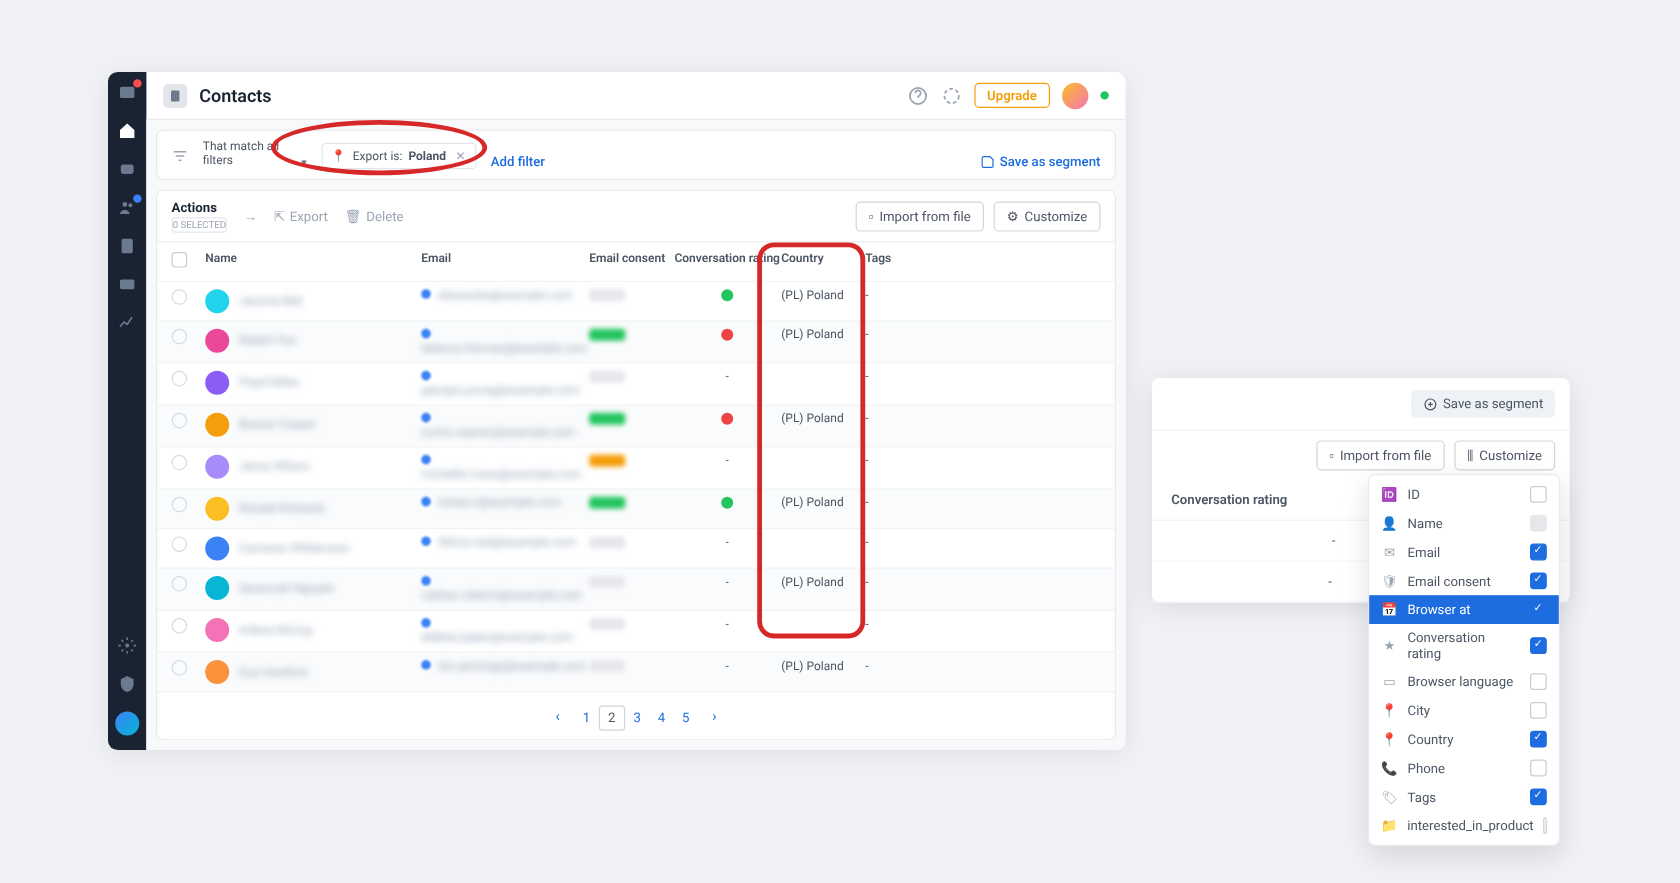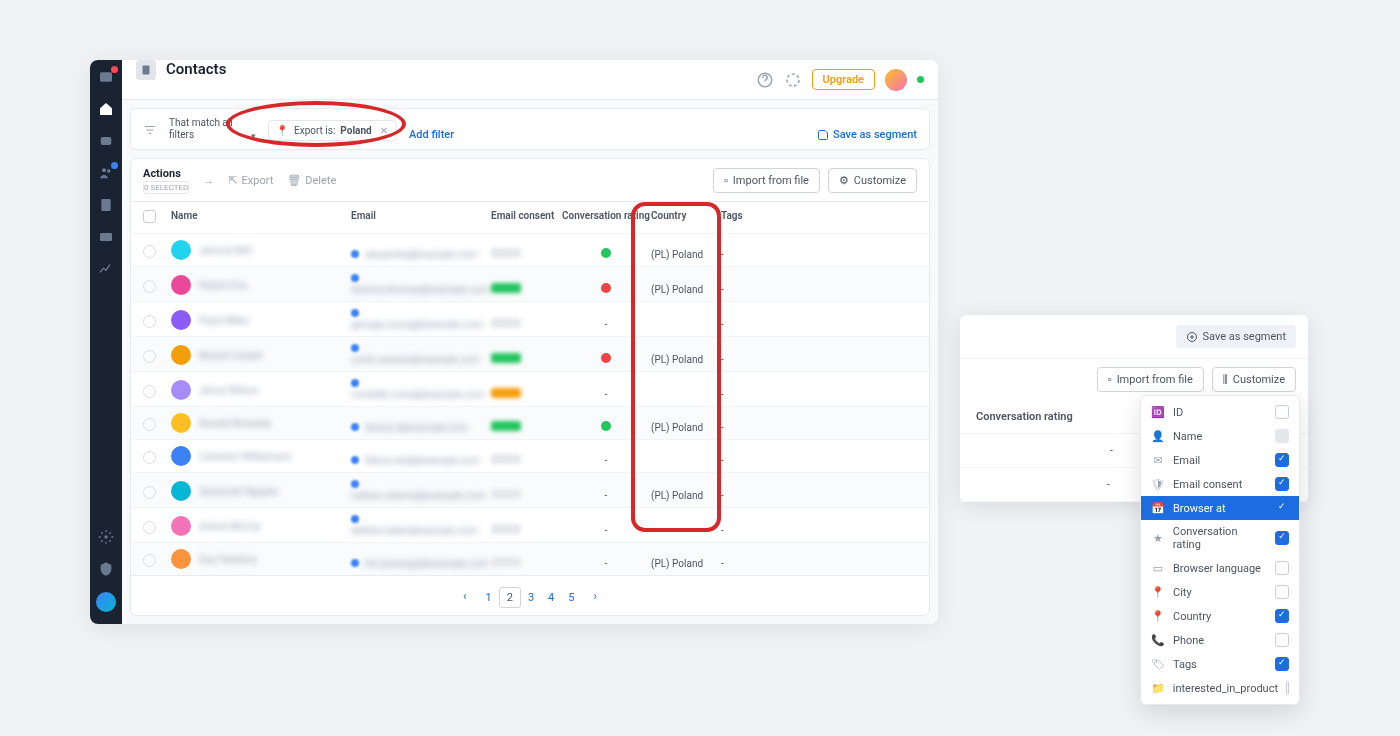--- a/index.html
+++ b/index.html
@@ -6,21 +6,21 @@
 body{background:#f0f2f5;width:1400px;height:736px;overflow:hidden;position:relative}
 .app{position:absolute;left:90px;top:60px;width:848px;background:#fff;border-radius:8px;box-shadow:0 4px 24px rgba(0,0,0,.08);display:flex}
 .rail{width:32px;background:#1a2332;display:flex;flex-direction:column;align-items:center;padding:8px 0;gap:14px;border-radius:8px 0 0 8px}
 .rail-item{width:18px;height:18px;display:flex;align-items:center;justify-content:center;color:#6b7a8f;cursor:pointer;position:relative}
 .rail-item.active{color:#fff}
 .rail-item svg{width:16px;height:16px}
 .rail-badge{position:absolute;top:-2px;right:-3px;width:7px;height:7px;background:#ff4d4f;border-radius:50%}
 .rail-spacer{flex:1}
 .rail-brand{width:20px;height:20px;background:linear-gradient(135deg,#3b82f6,#06b6d4);border-radius:50%;margin-bottom:4px}
 .main{flex:1;display:flex;flex-direction:column}
-.header{height:40px;border-bottom:1px solid #e8eaed;display:flex;padding:0 14px;gap:10px}
+.header{height:40px;border-bottom:1px solid #e8eaed;display:flex;align-items:center;padding:0 14px;gap:10px}
 .header-icon{width:20px;height:20px;background:#e2e6eb;border-radius:4px;display:flex;align-items:center;justify-content:center;color:#6b7a8f}
 .header-title{font-size:15px;font-weight:600;color:#1a2332}
 .header-right{margin-left:auto;display:flex;align-items:center;gap:10px}
 .header-right .icon-btn{width:18px;height:18px;color:#9aa4b2;cursor:pointer}
 .upgrade-btn{border:1px solid #f59e0b;color:#f59e0b;background:#fff;padding:3px 10px;border-radius:4px;font-size:11px;font-weight:600;cursor:pointer}
 .avatar{width:22px;height:22px;border-radius:50%;background:linear-gradient(135deg,#fbbf24,#f472b6)}
 .status-dot{width:7px;height:7px;background:#22c55e;border-radius:50%}
 .body{display:flex;flex:1}
 .sidebar{width:130px;padding:10px 8px}
 .segments-label{font-size:9px;font-weight:600;color:#9aa4b2;letter-spacing:.5px;padding:4px 8px}
@@ -48,21 +48,21 @@
 .btn-outline{border:1px solid #d1d5db;background:#fff;padding:5px 10px;border-radius:4px;font-size:11px;color:#4b5563;cursor:pointer;display:flex;align-items:center;gap:5px}
 .table{background:#fff;border:1px solid #e8eaed;border-top:none}
 .thead{display:flex;padding:8px 12px;font-size:10px;font-weight:600;color:#4b5563}
 .col-chk{width:28px}
 .col-name{width:180px}
 .col-email{width:140px}
 .col-consent{width:70px}
 .col-rating{width:90px;text-align:center}
 .col-country{width:70px}
 .col-tags{width:50px}
-.trow{display:flex;align-items:flex-end;padding:6px 12px;font-size:10px;color:#4b5563;border-top:1px solid #f1f3f5}
+.trow{display:flex;align-items:flex-start;padding:6px 12px;font-size:10px;color:#4b5563;border-top:1px solid #f1f3f5}
 .trow:nth-child(even){background:#fafbfc}
 .chk{width:13px;height:13px;border:1.5px solid #c7cdd6;border-radius:3px;display:inline-block}
 .chk-round{width:13px;height:13px;border:1.5px solid #d7dce3;border-radius:50%;display:inline-block;filter:blur(.5px)}
 .name-cell{display:flex;align-items:center;gap:8px}
 .av{width:20px;height:20px;border-radius:50%}
 .blur{filter:blur(3px);color:#94a3b8}
 .blurdot{width:8px;height:8px;border-radius:50%;background:#3b82f6;display:inline-block;filter:blur(1px);margin-right:6px}
 .consent-blur{width:30px;height:10px;border-radius:3px;filter:blur(2px);display:inline-block}
 .rating-dot{width:10px;height:10px;border-radius:50%;display:inline-block}
 .country-wrap{position:relative}

